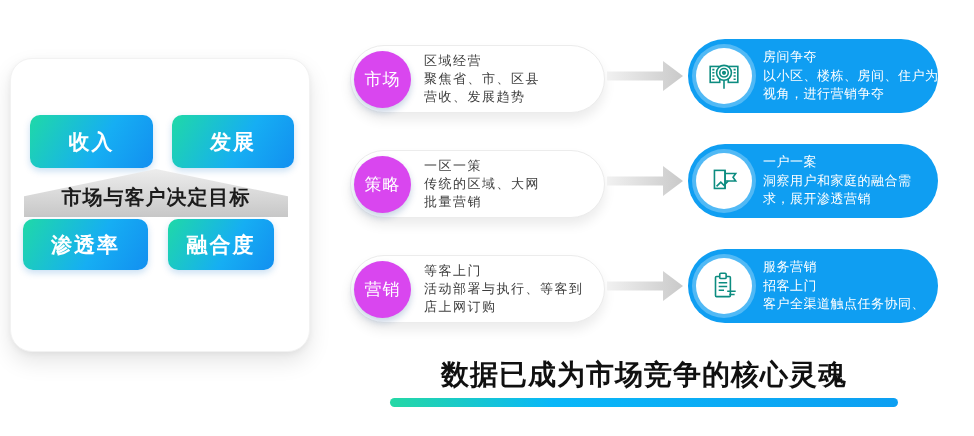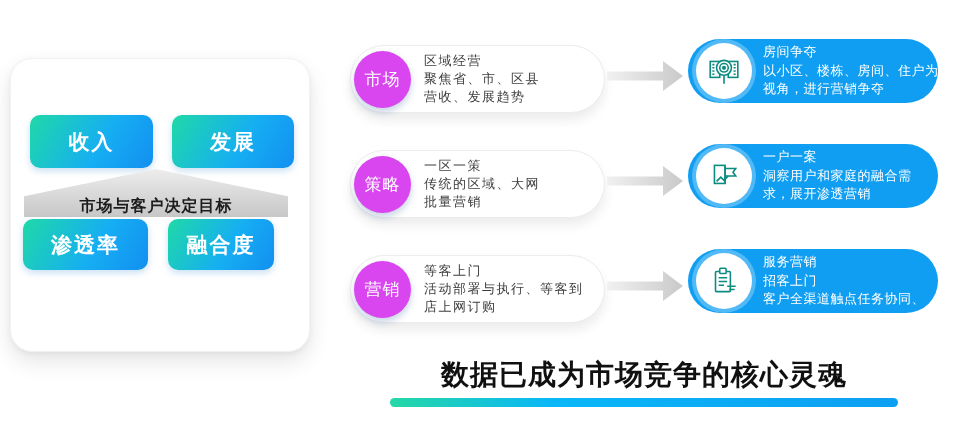--- a/index.html
+++ b/index.html
@@ -28,22 +28,22 @@
   .btn-develop { left:161px; top:56px;  width:122px; }
   .btn-penetr  { left:12px;  top:160px; width:125px; height:51px; }
   .btn-fusion  { left:157px; top:160px; width:106px; height:51px; }
   .banner-shape {
     position:absolute; left:13px; top:110px; width:264px; height:48px;
     background:linear-gradient(180deg,#ededed 0%, #c7c7c7 100%);
     clip-path:polygon(50% 0%, 100% 57%, 100% 100%, 0% 100%, 0% 57%);
     display:flex; align-items:flex-end; justify-content:center;
   }
   .banner-label {
-    font-size:16px; font-weight:700; color:#1c1c1c; letter-spacing:1px;
-    white-space:nowrap;
+    font-size:20px; font-weight:700; color:#1c1c1c; letter-spacing:1px;
+    padding-bottom:6px; white-space:nowrap;
   }
 
   
   .flow-row { position:absolute; left:0; width:974px; height:74px; }
   .row-0 { top:39px; } .row-1 { top:144px; } .row-2 { top:249px; }
 
   .pill {
     position:absolute; left:350px; top:6px; width:255px; height:68px;
     background:#ffffff; border:1px solid #ececec; border-radius:34px;
     box-shadow:0 7px 12px rgba(0,0,0,.08);
@@ -56,21 +56,21 @@
     box-shadow:0 4px 7px rgba(0,60,130,.22); white-space:nowrap;
   }
   .pill-text {
     margin-left:13px; font-size:13px; line-height:18px; color:#3d3d3d;
     letter-spacing:1.5px; white-space:nowrap;
   }
 
   .arrow { position:absolute; left:607px; top:22px; width:76px; height:30px; }
 
   .result-box {
-    position:absolute; left:688px; top:0; width:250px; height:64px;
+    position:absolute; left:688px; top:0; width:250px; height:74px;
     background:#0f9ef2; border-radius:37px;
     display:flex; align-items:center; color:#ffffff;
   }
   .icon-circle {
     flex:0 0 auto; width:56px; height:56px; margin-left:8px; border-radius:50%;
     background:#ffffff; display:flex; align-items:center; justify-content:center;
     box-shadow:0 0 0 4px rgba(255,255,255,.28);
   }
   .icon-circle svg { width:34px; height:34px; }
   .result-text {

